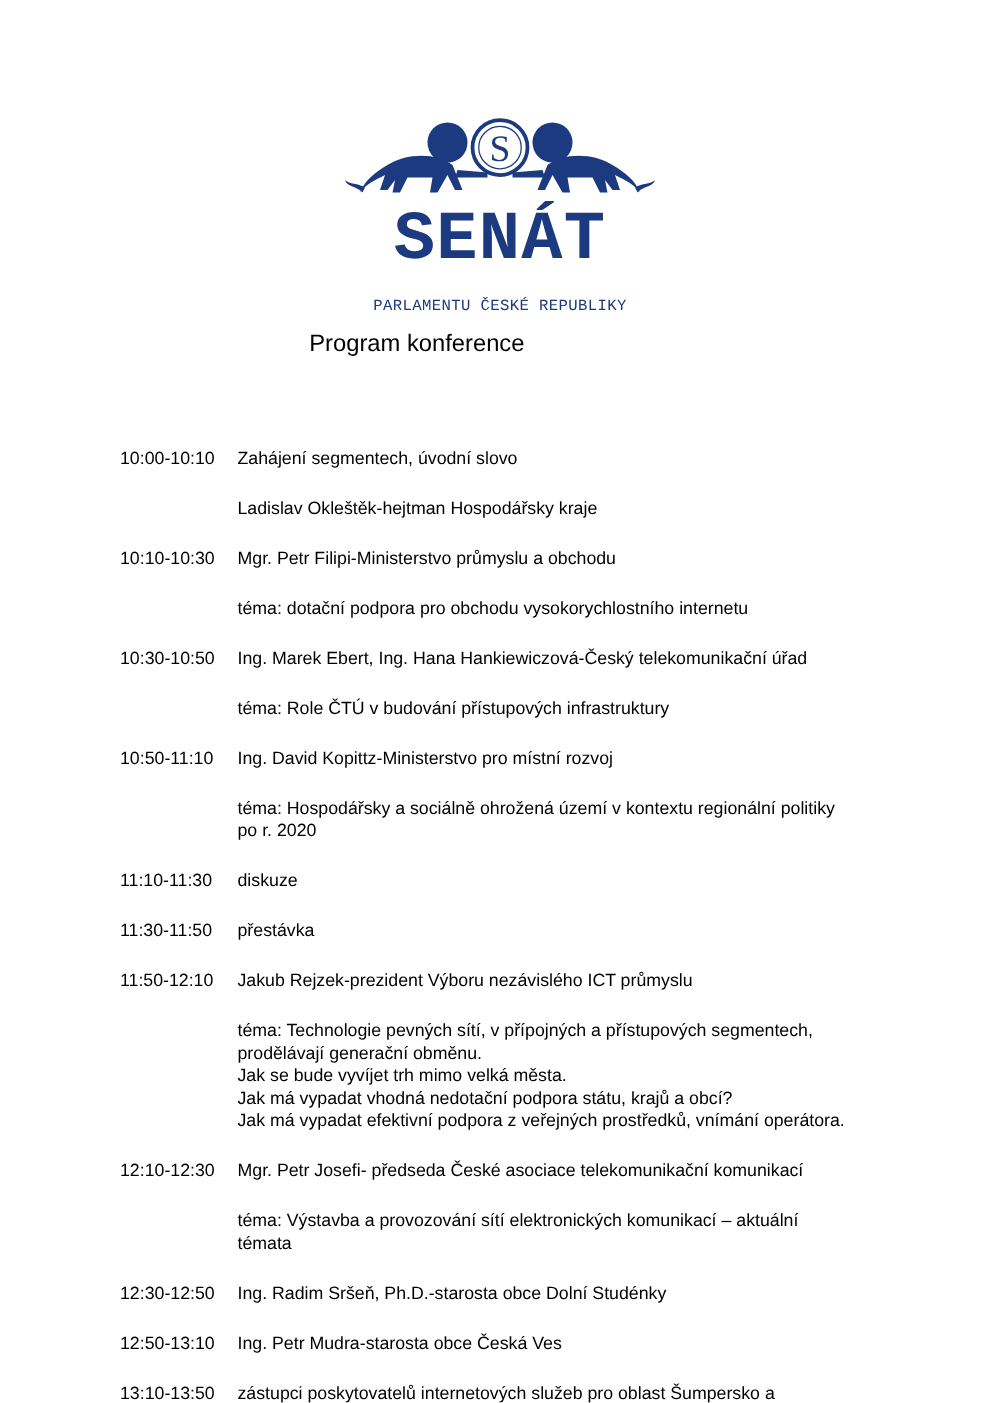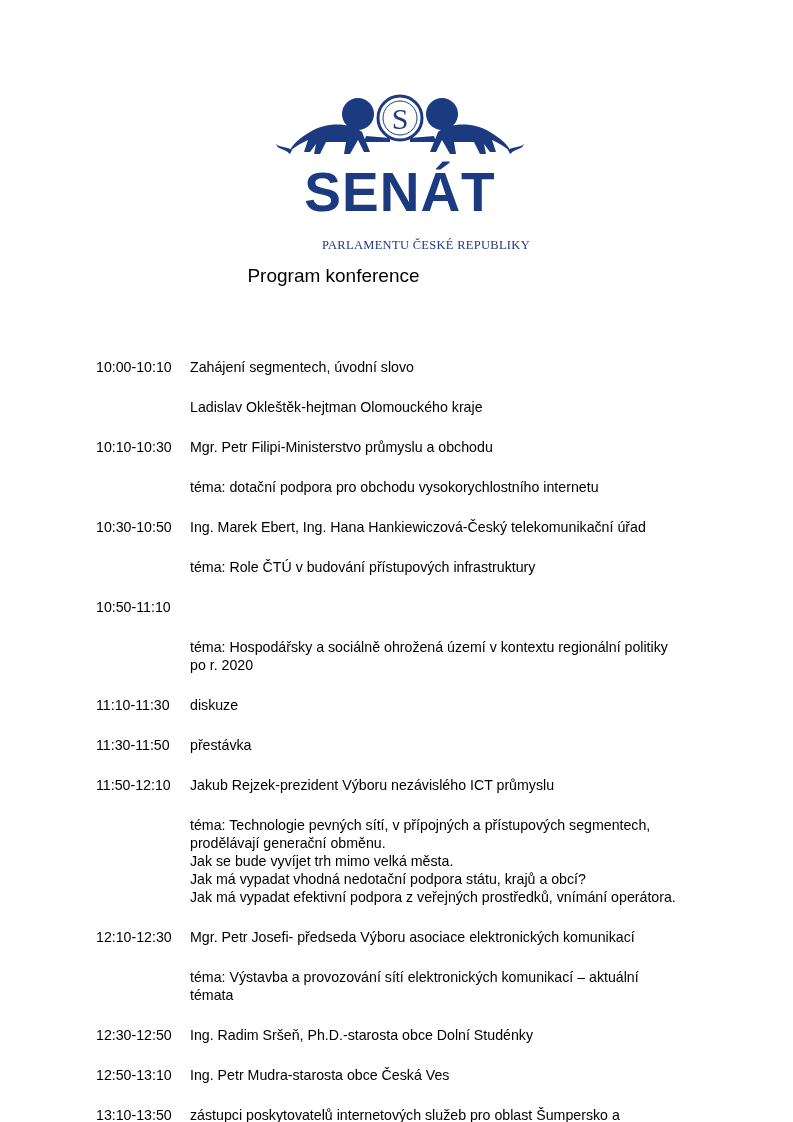--- a/index.html
+++ b/index.html
@@ -1,23 +1,23 @@
 <!DOCTYPE html>
 <html><head>
 <meta charset="utf-8">
 <style>
   html, body { margin: 0; padding: 0; background: #ffffff; }
   body { width: 793px; height: 1122px; position: relative; overflow: hidden; font-family: "Liberation Sans", sans-serif; color: #000; }
 
   .logo { position: absolute; left: 270px; top: 92px; width: 260px; height: 170px; }
   .emblem { position: absolute; left: 0; top: 0; width: 260px; height: 72px; }
   .senat-word { position: absolute; left: 0; width: 260px; top: 70px; text-align: center;
-    font-family: Liberation Sans, sans-serif; font-weight: bold; font-size: 55px; color: #1b3a7f; letter-spacing: 1px; line-height: 60px; }
-  .senat-sub { position: absolute; left: 0; width: 260px; top: 146px; text-align: right;
-    font-family: Liberation Serif, serif; font-size: 12.5px; color: #1b3a7f; letter-spacing: 0.3px; }
+    font-family: Liberation Mono, monospace; font-weight: bold; font-size: 55px; color: #1b3a7f; letter-spacing: 1px; line-height: 60px; }
+  .senat-sub { position: absolute; left: 0; width: 260px; top: 146px; text-align: center;
+    font-family: Liberation Mono, monospace; font-size: 12.5px; color: #1b3a7f; letter-spacing: 0.3px; }
 
   .doc-title { position: absolute; left: 0; width: 667px; top: 265px; text-align: center; font-size: 19px; }
 
   .program { position: absolute; left: 96px; top: 336px; width: 620px; font-size: 14.2px; line-height: 18px; }
   .row { display: flex; margin-bottom: 11px; margin-top: 22px; }
   .time { width: 94px; flex: none; }
   .text { flex: 1; white-space: pre-line; }
 </style>
 </head>
 <body>
@@ -51,40 +51,41 @@
 
 <div class="doc-title">Program konference</div>
 
 <div class="program" id="program">
     <div class="row">
       <div class="time">10:00-10:10</div>
       <div class="text">Zahájení segmentech, úvodní slovo</div>
     </div>
     <div class="row">
       <div class="time"></div>
-      <div class="text">Ladislav Okleštěk-hejtman Olomouckého kraje</div>
+      <div class="text">Ladislav Okleštěk-hejtman Hospodářsky kraje</div>
     </div>
     <div class="row">
       <div class="time">10:10-10:30</div>
       <div class="text">Mgr. Petr Filipi-Ministerstvo průmyslu a obchodu</div>
     </div>
     <div class="row">
       <div class="time"></div>
       <div class="text">téma: dotační podpora pro obchodu vysokorychlostního internetu</div>
     </div>
     <div class="row">
       <div class="time">10:30-10:50</div>
       <div class="text">Ing. Marek Ebert, Ing. Hana Hankiewiczová-Český telekomunikační úřad</div>
     </div>
     <div class="row">
       <div class="time"></div>
       <div class="text">téma: Role ČTÚ v budování přístupových infrastruktury</div>
     </div>
     <div class="row">
       <div class="time">10:50-11:10</div>
+      <div class="text">Ing. David Kopittz-Ministerstvo pro místní rozvoj</div>
     </div>
     <div class="row">
       <div class="time"></div>
       <div class="text">téma: Hospodářsky a sociálně ohrožená území v kontextu regionální politiky
 po r. 2020</div>
     </div>
     <div class="row">
       <div class="time">11:10-11:30</div>
       <div class="text">diskuze</div>
     </div>
@@ -99,21 +100,21 @@
     <div class="row">
       <div class="time"></div>
       <div class="text">téma: Technologie pevných sítí, v přípojných a přístupových segmentech,
 prodělávají generační obměnu.
 Jak se bude vyvíjet trh mimo velká města.
 Jak má vypadat vhodná nedotační podpora státu, krajů a obcí?
 Jak má vypadat efektivní podpora z veřejných prostředků, vnímání operátora.</div>
     </div>
     <div class="row">
       <div class="time">12:10-12:30</div>
-      <div class="text">Mgr. Petr Josefi- předseda Výboru asociace elektronických komunikací</div>
+      <div class="text">Mgr. Petr Josefi- předseda České asociace telekomunikační komunikací</div>
     </div>
     <div class="row">
       <div class="time"></div>
       <div class="text">téma: Výstavba a provozování sítí elektronických komunikací – aktuální
 témata</div>
     </div>
     <div class="row">
       <div class="time">12:30-12:50</div>
       <div class="text">Ing. Radim Sršeň, Ph.D.-starosta obce Dolní Studénky</div>
     </div>

